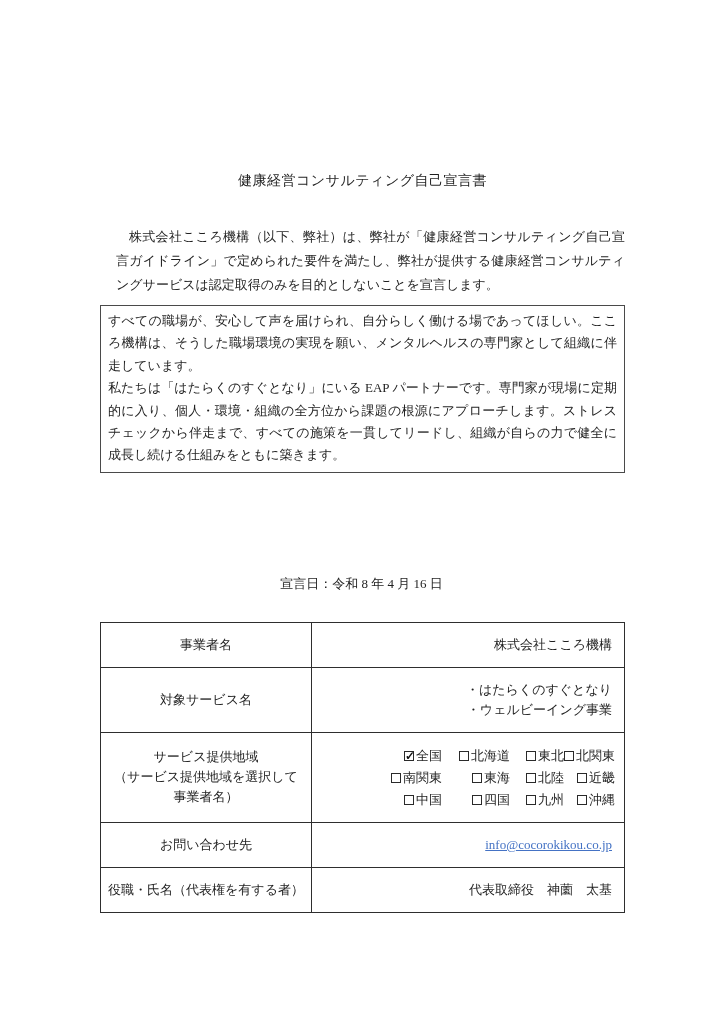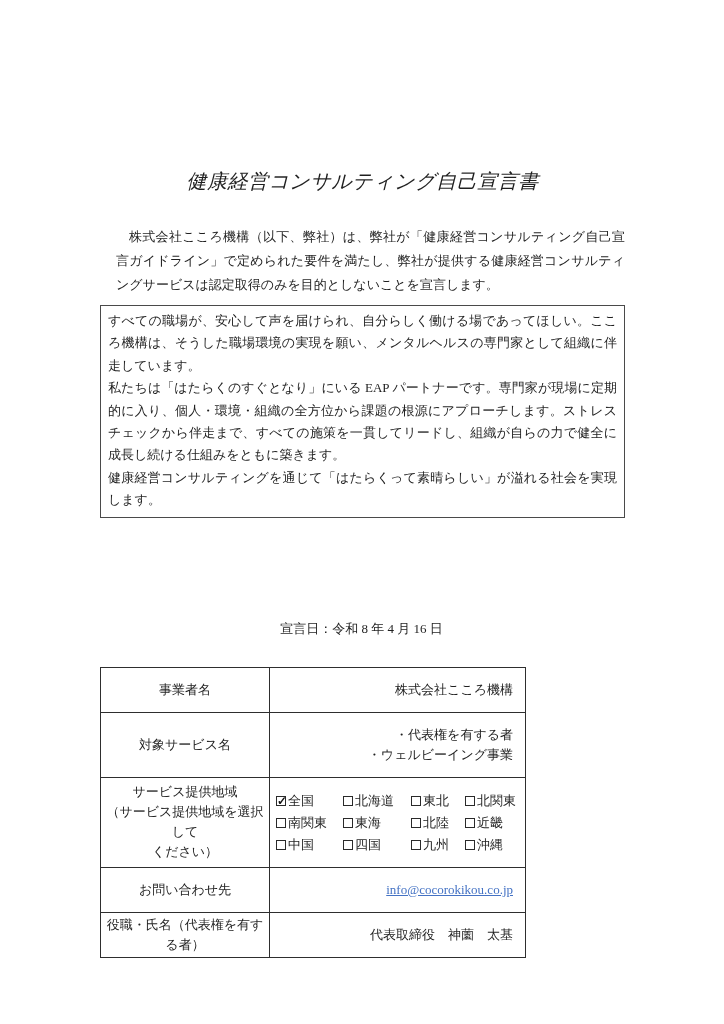--- a/index.html
+++ b/index.html
@@ -20,25 +20,24 @@
   }
   .content {
     position: absolute;
     left: 100px;
     width: 525px;
     top: 0;
   }
   .doc-title {
     margin: 170px 0 0 0;
     text-align: center;
-    font-size: 20px;
+    font-size: 14px;
     font-weight: normal;
     line-height: 22px;
     letter-spacing: 0.5px;
-    font-style: italic;
   }
   .intro {
     margin: 33px 0 0 16px;
     font-size: 13px;
     line-height: 24px;
     text-align: justify;
     text-justify: inter-ideograph;
     text-indent: 1em;
   }
   .mission-box {
@@ -55,21 +54,21 @@
   }
   .decl-date {
     margin-top: 100px;
     text-align: center;
     font-size: 13px;
     line-height: 22px;
     padding-right: 2px;
   }
   table.info-table {
     margin-top: 27px;
-    width: 426px;
+    width: 525px;
     border-collapse: collapse;
     font-size: 13px;
   }
   .info-table td {
     border: 1px solid var(--border);
     line-height: 20px;
     vertical-align: middle;
     padding: 12px 6px;
   }
   .info-table td.lbl {
@@ -86,21 +85,21 @@
     text-decoration: underline;
     cursor: pointer;
   }
   .regions-grid {
     width: 237px;
     margin-left: auto;
     margin-right: 0;
     display: grid;
     grid-template-columns: 67px 68px 54px auto;
     row-gap: 1px;
-    text-align: left;
+    text-align: right;
   }
   .opt { white-space: nowrap; line-height: 21px; }
   .cb {
     display: inline-block;
     width: 10px;
     height: 10px;
     border: 1px solid #2a2a2a;
     margin-right: 2px;
     vertical-align: -1px;
     position: relative;
@@ -121,45 +120,44 @@
 <div class="page">
   <div class="content">
 
     <h1 class="doc-title">健康経営コンサルティング自己宣言書</h1>
 
     <p class="intro">株式会社こころ機構（以下、弊社）は、弊社が「健康経営コンサルティング自己宣言ガイドライン」で定められた要件を満たし、弊社が提供する健康経営コンサルティングサービスは認定取得のみを目的としないことを宣言します。</p>
 
     <div class="mission-box">
       <p>すべての職場が、安心して声を届けられ、自分らしく働ける場であってほしい。こころ機構は、そうした職場環境の実現を願い、メンタルヘルスの専門家として組織に伴走しています。</p>
       <p>私たちは「はたらくのすぐとなり」にいる EAP パートナーです。専門家が現場に定期的に入り、個人・環境・組織の全方位から課題の根源にアプローチします。ストレスチェックから伴走まで、すべての施策を一貫してリードし、組織が自らの力で健全に成長し続ける仕組みをともに築きます。</p>
-      <p>健康経営コンサルティングを通じて「はたらくって素晴らしい」が溢れる社会を実現します。</p>
     </div>
 
     <div class="decl-date">宣言日：令和 8 年 4 月 16 日</div>
 
     <table class="info-table">
       <tbody>
         <tr>
           <td class="lbl">事業者名</td>
           <td class="val">株式会社こころ機構</td>
         </tr>
 
         <tr>
           <td class="lbl">対象サービス名</td>
           <td class="val">
-            <div>・代表権を有する者</div>
+            <div>・はたらくのすぐとなり</div>
             <div>・ウェルビーイング事業</div>
           </td>
         </tr>
 
         <tr>
           <td class="lbl">
             <div>サービス提供地域</div>
             <div>（サービス提供地域を選択して</div>
-            <div>ください）</div>
+            <div>事業者名）</div>
           </td>
           <td class="val">
             <div class="regions-grid">
               <span class="opt"><span class="cb checked"></span><span>全国</span></span>
               <span class="opt"><span class="cb"></span><span>北海道</span></span>
               <span class="opt"><span class="cb"></span><span>東北</span></span>
               <span class="opt"><span class="cb"></span><span>北関東</span></span>
               <span class="opt"><span class="cb"></span><span>南関東</span></span>
               <span class="opt"><span class="cb"></span><span>東海</span></span>
               <span class="opt"><span class="cb"></span><span>北陸</span></span>

